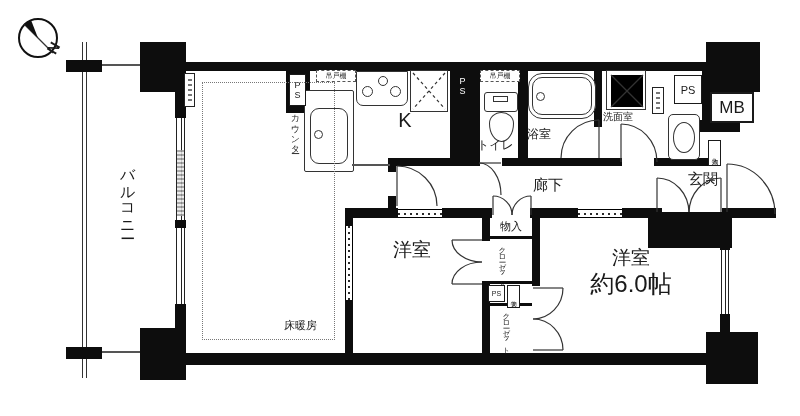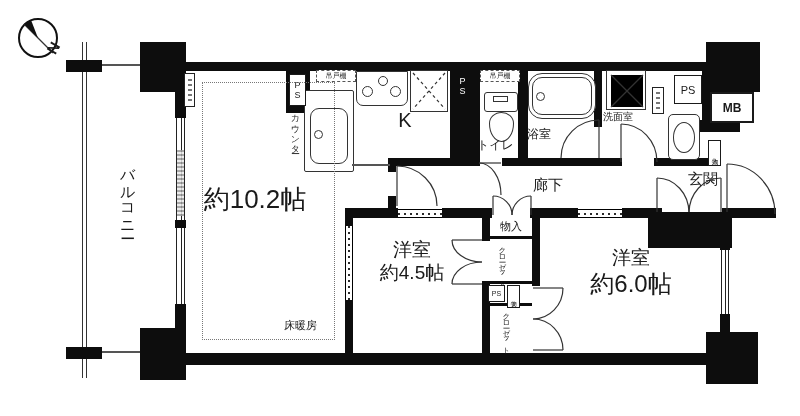--- a/index.html
+++ b/index.html
@@ -203,41 +203,39 @@
       </svg>
   </div>
   <div class="t" style="left:603px;top:112px;font-size:10px;">洗面室</div>
   <div class="tinybox" style="left:652px;top:87px;width:12px;height:27px;"></div>
   <div class="box" style="left:674px;top:75px;width:28px;height:29px;border-width:1.5px;">
     <span style="font-size:11px;">PS</span>
   </div>
   <div class="fix" style="left:668px;top:114px;width:32px;height:46px;border-width:1.2px;border-radius:5px;"></div>
   <div class="circ" style="left:673px;top:122px;width:22px;height:31px;border-radius:50%;"></div>
   <div class="box" style="left:710px;top:92px;width:44px;height:31px;border-width:2px;">
-    <span style="font-size:12px;font-weight:bold;">MB</span>
+    <span style="font-size:17px;">MB</span>
   </div>
   <div class="box" style="left:708px;top:140px;width:13px;height:26px;">
     <span class="v" style="font-size:6.5px;letter-spacing:0;">物入</span>
   </div>
 
   <div class="t tc" style="left:188px;top:182px;width:134px;">
-    <div style="font-size:26px;margin-top:4px;">約10.2帖</div>
   </div>
   <div class="t" style="left:284px;top:320px;font-size:11px;">床暖房</div>
   <div class="dot" style="position:absolute;left:202px;top:82px;width:131px;height:256px;"></div>
 
   <div class="t tc" style="left:355px;top:110px;width:100px;">
     <div style="font-size:20px;">K</div>
   </div>
 
   <div class="t" style="left:533px;top:177px;font-size:15px;">廊下</div>
   <div class="t" style="left:688px;top:171px;font-size:15px;">玄関</div>
 
   <div class="t tc" style="left:358px;top:240px;width:108px;">
     <div style="font-size:19px;">洋室</div>
-    <div style="font-size:19px;margin-top:3px;">約4.5帖</div>
   </div>
   <div class="t tc" style="left:568px;top:248px;width:126px;">
     <div style="font-size:19px;">洋室</div>
     <div style="font-size:24px;margin-top:3px;">約6.0帖</div>
   </div>
 
 </div>
 
 </body></html>

